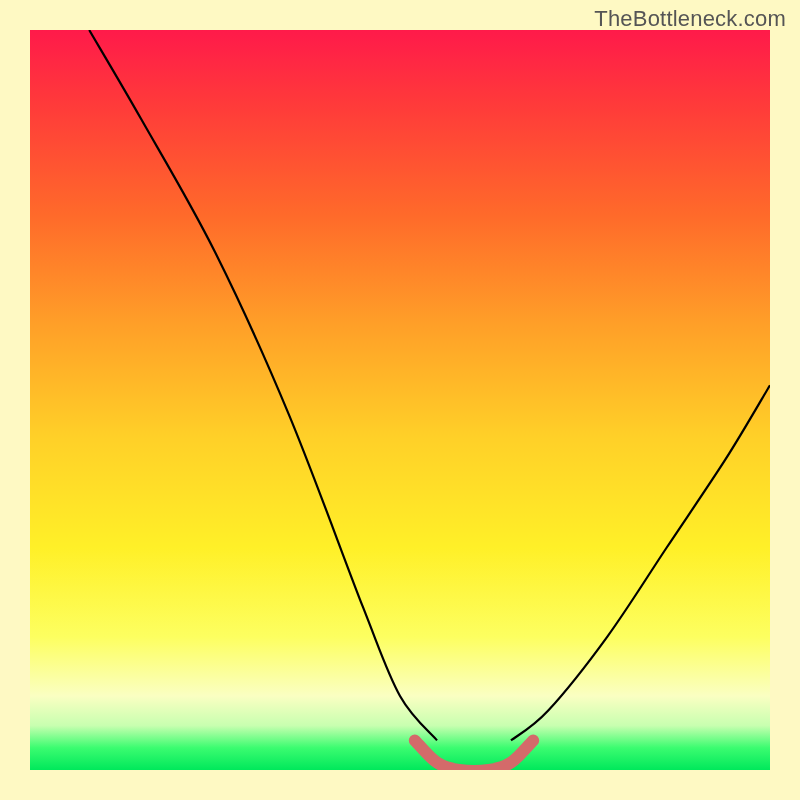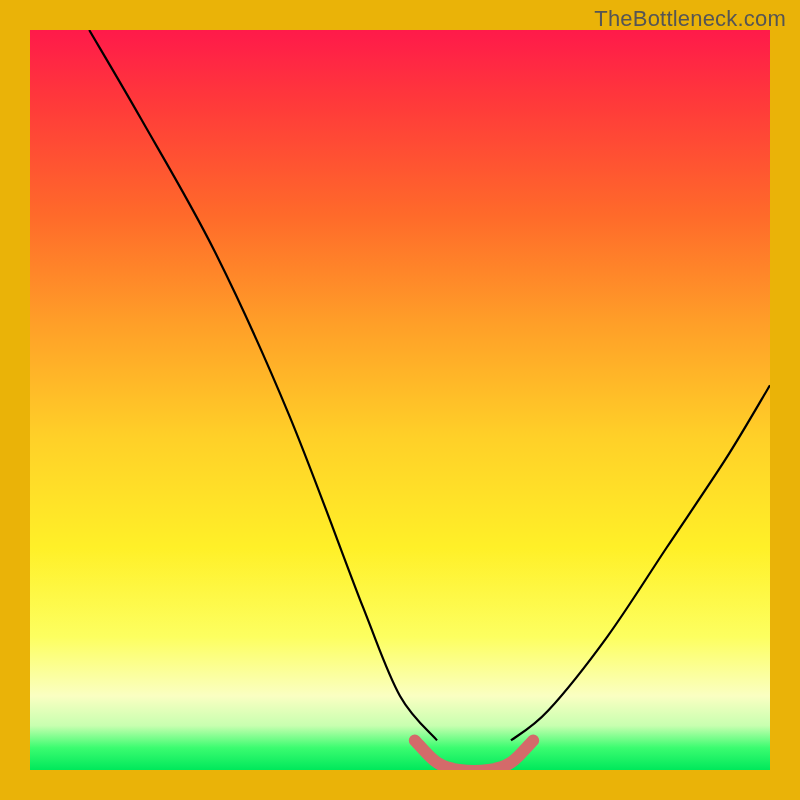--- a/index.html
+++ b/index.html
@@ -8,21 +8,21 @@
     width: 800px;
     height: 800px;
     background: #000;
     overflow: hidden;
     font-family: Arial, Helvetica, sans-serif;
   }
   .frame {
     position: relative;
     width: 800px;
     height: 800px;
-    background: #eab308;
+    background: #fef9c3;
   }
   .watermark {
     position: absolute;
     top: 6px;
     right: 14px;
     color: #555;
     font-size: 22px;
     font-weight: 500;
     letter-spacing: 0.2px;
     z-index: 10;

